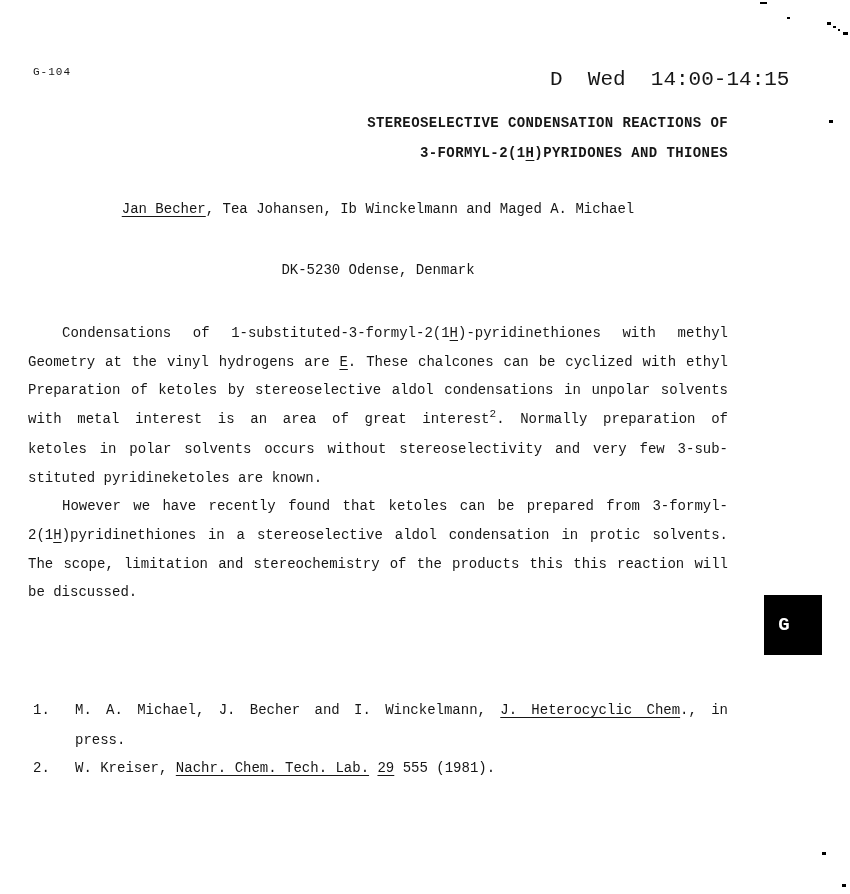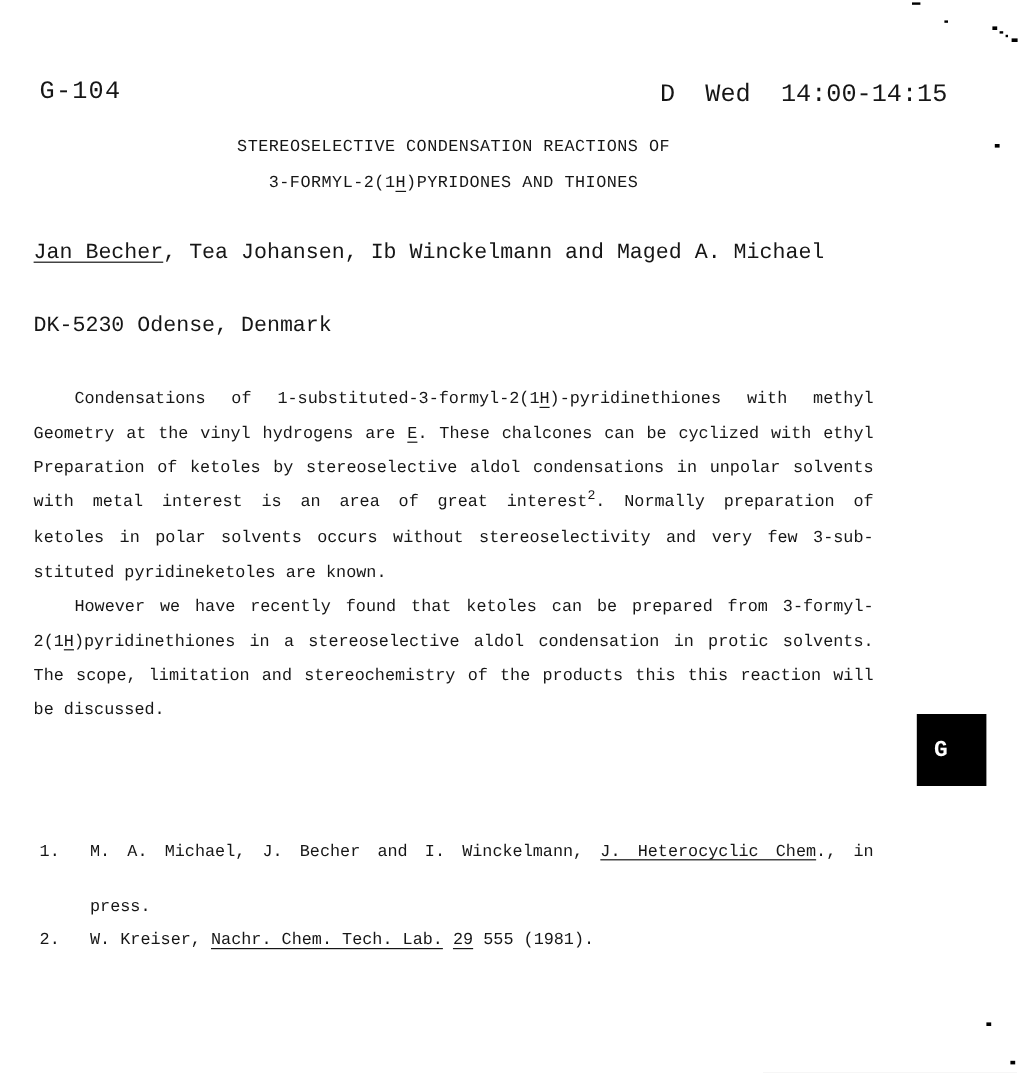--- a/index.html
+++ b/index.html
@@ -5,34 +5,34 @@
   html,body{margin:0;padding:0;background:#e8e8e8;}
   .page{
     position:relative;
     width:850px;height:894px;
     background:#ffffff;
     color:#161616;
     font-family:"Liberation Mono","DejaVu Sans Mono",monospace;
     overflow:hidden;
   }
   .abs{position:absolute;}
-  .code{left:33px;top:66px;font-size:21px;letter-spacing:1px;}
+  .code{left:33px;top:66px;font-size:11px;letter-spacing:1px;}
   .session{left:550px;top:68px;font-size:21px;white-space:pre;}
-  .title-line{left:28px;width:700px;text-align:center;font-size:14px;font-weight:normal;letter-spacing:.4px;}
+  .title-line{left:28px;width:700px;text-align:right;font-size:14px;font-weight:bold;letter-spacing:.4px;}
   .title-1{top:115px;}
   .title-2{top:145px;}
-  .center-line{left:28px;width:700px;text-align:left;font-size:18px;}
+  .center-line{left:28px;width:700px;text-align:center;font-size:14px;}
   .authors-names{top:201px;}
   .affil{top:235px;}
   .addr{top:262px;}
   .bodytext{left:28px;top:319px;width:700px;font-size:14px;}
   .line{line-height:28.7px;text-align:justify;text-align-last:justify;}
   .line.noj{text-align:center;text-align-last:left;}
   .line.ind{text-indent:34px;}
-  .line.gap{margin-top:17px;}
+  .line.gap{margin-top:1px;}
   .sup{font-size:11px;position:relative;top:-6px;}
   .u{text-decoration:underline;text-underline-offset:3px;}
   .refs{left:33px;top:696px;width:700px;font-size:14px;}
   .ref-row{display:flex;}
   .ref-num{width:42px;flex:none;line-height:28.6px;}
   .ref-text{width:653px;}
   .ref-text .line{line-height:28.6px;}
   .gtab{
     left:764px;top:595px;width:58px;height:60px;
     display:flex;align-items:center;justify-content:center;

